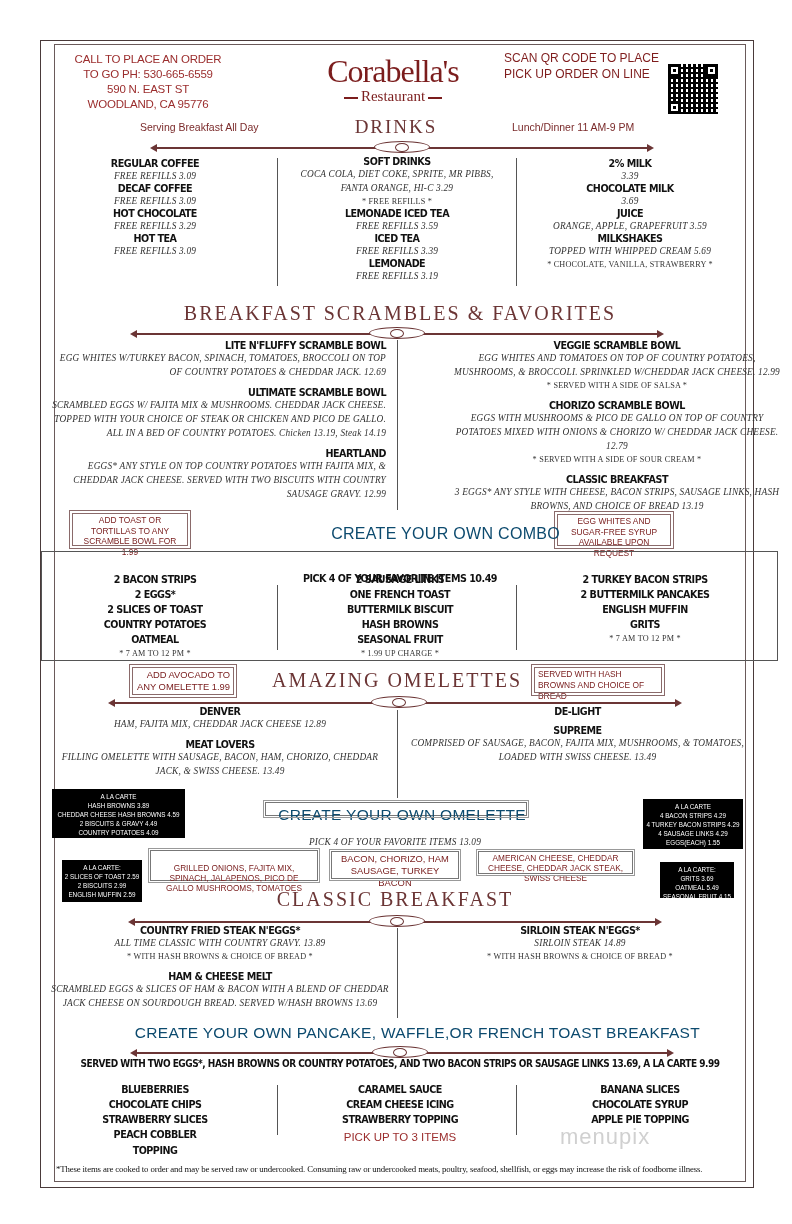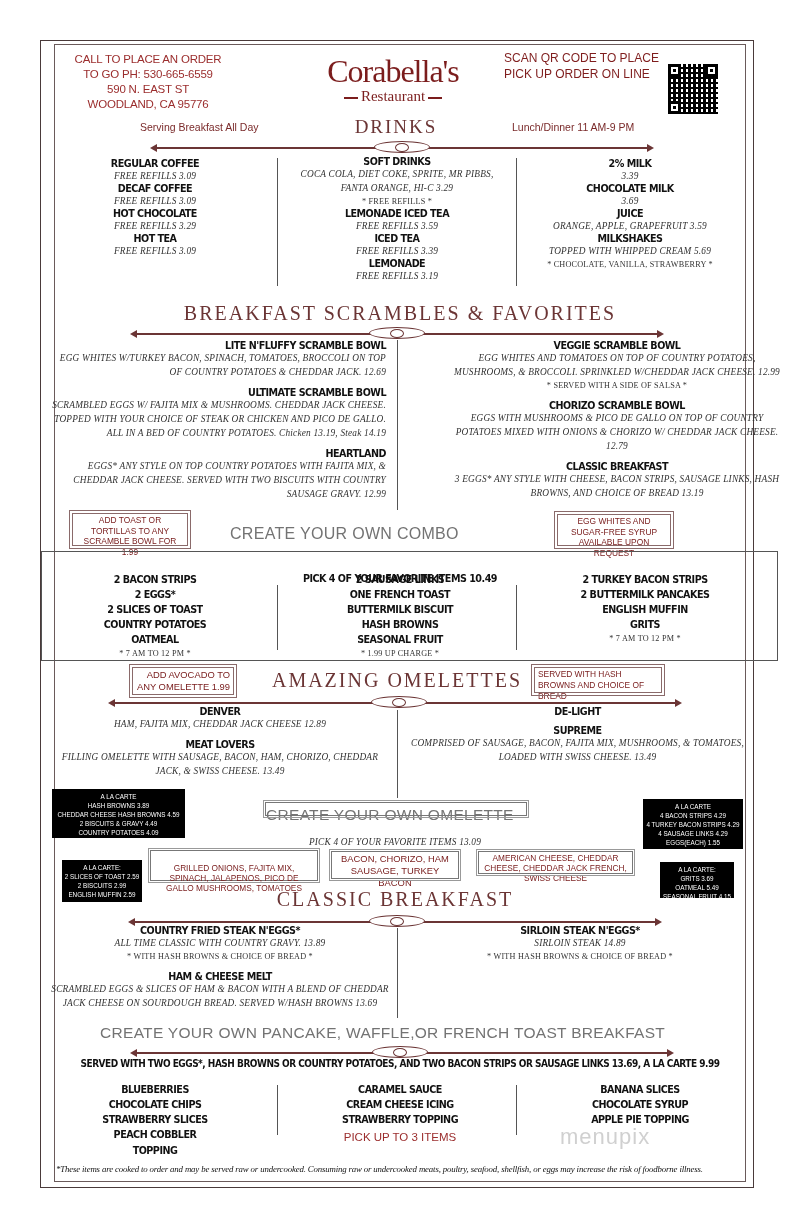--- a/index.html
+++ b/index.html
@@ -36,23 +36,23 @@
   .iname { font-family: "DejaVu Sans", sans-serif; font-weight: bold; font-size: 9.6px; letter-spacing: -0.5px; color: #111; text-transform: uppercase; transform: scaleY(1.12); }
   .idesc { font-family: "Liberation Serif", serif; font-style: italic; font-size: 9.3px; color: #333; letter-spacing: 0.2px; line-height: 14px; text-transform: uppercase; }
   .inote { font-family: "Liberation Serif", serif; font-size: 8.2px; color: #333; letter-spacing: 0.2px; line-height: 13px; }
   .item { margin-bottom: 8px; }
 
   .boxed { position: absolute; border: 1px solid #8a6a6a; outline: 1px solid #8a6a6a; outline-offset: 2px; text-align: center; font-family: "Liberation Sans", sans-serif; color: #7b2020; font-size: 8.4px; line-height: 10.5px; padding: 1px 3px; }
   .boxed-gray { position: absolute; border: 1px solid #777; outline: 1px solid #999; outline-offset: 1px; text-align: center; font-family: "Liberation Sans", sans-serif; }
   .black-box { position: absolute; background: #000; color: #fff; text-align: center; font-family: "Liberation Sans", sans-serif; font-size: 6.3px; line-height: 9px; padding-top: 3px; }
 
   .combo-box { position: absolute; left: 41px; top: 551px; width: 737px; height: 110px; border: 1.5px solid #555; }
-  .sans-title { font-family: "Liberation Sans", sans-serif; color: #737373; letter-spacing: 0.3px; text-align: left; }
-
-  .footer-note { position: absolute; left: 56px; top: 1164px; width: 686px; font-family: "Liberation Serif", serif; font-style: italic; font-size: 8.8px; color: #111; white-space: nowrap; letter-spacing: -0.15px; }
+  .sans-title { font-family: "Liberation Sans", sans-serif; color: #0c4a6e; letter-spacing: 0.3px; text-align: right; }
+
+  .footer-note { position: absolute; left: 56px; top: 1164px; width: 686px; font-family: "Liberation Serif", serif; font-size: 8.8px; color: #111; white-space: nowrap; letter-spacing: -0.15px; }
   .watermark { position: absolute; left: 560px; top: 1124px; font-family: "Liberation Sans", sans-serif; font-size: 22px; color: #d0d0d0; letter-spacing: 1px; }
 </style>
 </head>
 <body>
 
 <div class="frame-outer"></div>
 <div class="frame-inner"></div>
 
 <div class="abs contact">
   <div>CALL TO PLACE AN ORDER</div>
@@ -142,20 +142,21 @@
 
 <div class="col" style="left:410px;top:340px;width:334px;margin-left:40px;">
   <div class="item">
     <div class="iname">VEGGIE SCRAMBLE BOWL</div>
     <div class="idesc">EGG WHITES AND TOMATOES ON TOP OF COUNTRY POTATOES, MUSHROOMS, &amp; BROCCOLI. SPRINKLED W/CHEDDAR JACK CHEESE.  12.99</div>
     <div class="inote">* SERVED WITH A SIDE OF SALSA *</div>
   </div>
   <div class="item">
     <div class="iname">CHORIZO SCRAMBLE BOWL</div>
     <div class="idesc">EGGS WITH MUSHROOMS &amp; PICO DE GALLO ON TOP OF COUNTRY POTATOES MIXED WITH ONIONS &amp; CHORIZO W/ CHEDDAR JACK CHEESE.  12.79</div>
+    <div class="inote">* SERVED WITH A SIDE OF SOUR CREAM *</div>
   </div>
   <div class="item">
     <div class="iname">CLASSIC BREAKFAST</div>
     <div class="idesc">3 EGGS* ANY STYLE WITH CHEESE, BACON STRIPS, SAUSAGE LINKS, HASH BROWNS, AND CHOICE OF BREAD  13.19</div>
   </div>
 </div>
 
 <div class="boxed" style="left:72px;top:513px;width:116px;height:33px;">ADD TOAST OR TORTILLAS TO ANY SCRAMBLE BOWL FOR 1.99</div>
 <div class="boxed" style="left:557px;top:514px;width:114px;height:32px;">EGG WHITES AND SUGAR-FREE SYRUP AVAILABLE UPON REQUEST</div>
 
@@ -245,21 +246,21 @@
   <div>OATMEAL  5.49</div>
   <div>SEASONAL FRUIT  4.15</div>
 </div>
 
 <div class="boxed-gray sans-title" style="left:265px;top:802px;width:262px;height:14px;font-size:15.5px;line-height:23px;">CREATE YOUR OWN OMELETTE</div>
 <div class="abs" style="left:220px;top:831px;width:350px;text-align:center;">
   <span class="idesc">PICK 4 OF YOUR FAVORITE ITEMS 13.09</span>
 </div>
 <div class="boxed-gray" style="left:150px;top:850px;width:168px;height:31px;font-size:8.3px;line-height:10px;color:#7b2020;padding:12px;">GRILLED ONIONS, FAJITA MIX, SPINACH,   JALAPENOS,   PICO DE GALLO MUSHROOMS, TOMATOES</div>
 <div class="boxed-gray" style="left:331px;top:851px;width:128px;height:28px;font-size:9.4px;line-height:12px;color:#7b2020;padding:1px;">BACON, CHORIZO, HAM SAUSAGE,  TURKEY BACON</div>
-<div class="boxed-gray" style="left:478px;top:851px;width:155px;height:23px;font-size:8.3px;line-height:10px;color:#7b2020;padding:1px;">AMERICAN CHEESE, CHEDDAR CHEESE, CHEDDAR JACK FRENCH, SWISS CHEESE</div>
+<div class="boxed-gray" style="left:478px;top:851px;width:155px;height:23px;font-size:8.3px;line-height:10px;color:#7b2020;padding:1px;">AMERICAN CHEESE, CHEDDAR CHEESE, CHEDDAR JACK STEAK, SWISS CHEESE</div>
 
 <div class="abs section-title" style="left:230px;top:888px;width:330px;font-size:20px;">CLASSIC BREAKFAST</div>
 <div class="rule" style="left:130px;top:921px;width:530px;"></div>
 <div class="flourish" style="left:369px;top:915px;"></div>
 <div class="vline" style="left:397px;top:928px;height:90px;"></div>
 
 <div class="col" style="left:50px;top:925px;width:340px;">
   <div class="item">
     <div class="iname">COUNTRY FRIED STEAK N'EGGS*</div>
     <div class="idesc">ALL TIME CLASSIC WITH COUNTRY GRAVY.  13.89</div>

